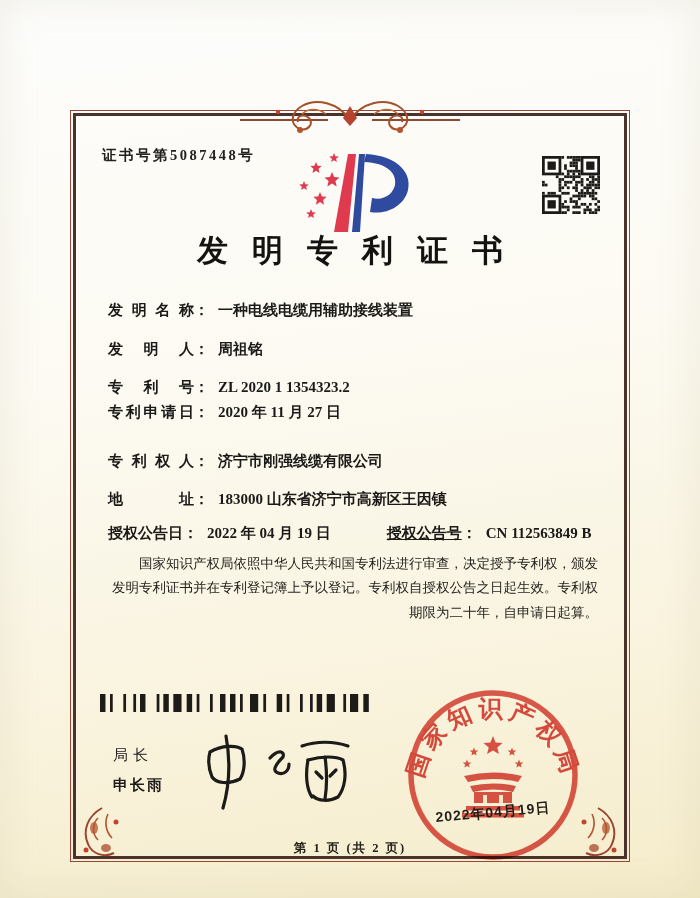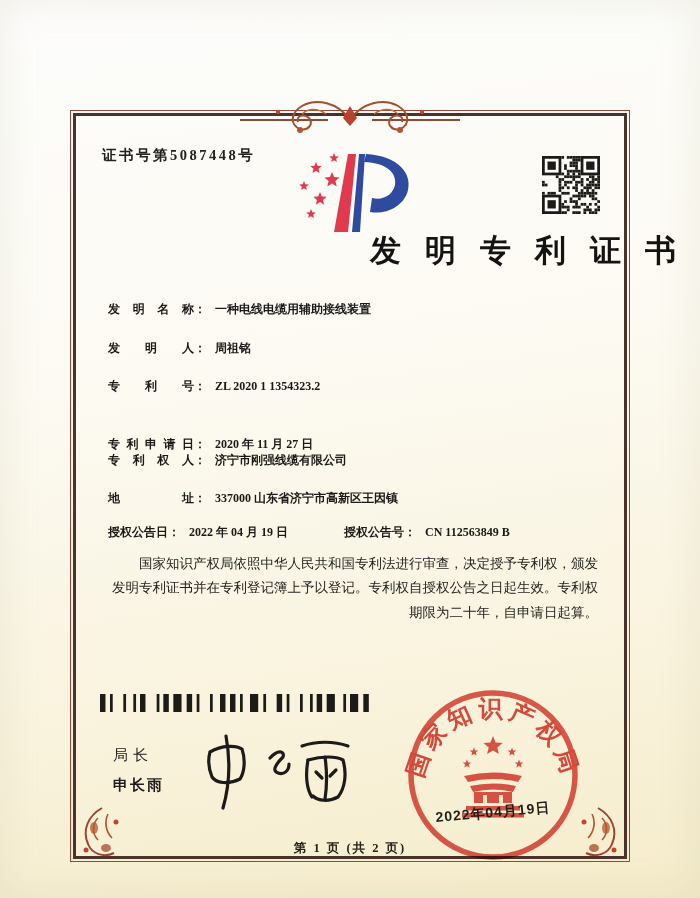--- a/index.html
+++ b/index.html
@@ -8,26 +8,26 @@
     background:linear-gradient(172deg,#fdfdfc 0%,#fcfaf2 40%,#f9f3dd 75%,#f5ecca 100%);
     box-shadow:inset 0 0 40px rgba(180,170,140,.18);
     font-family:"Liberation Serif","DejaVu Serif",serif;
   }
   .frame{position:absolute;left:70px;top:110px;width:558px;height:750px;border:1px solid #9a4538;}
   .frame-inner{position:absolute;inset:2px;border:3px solid #4a332a;}
   .cert-no{position:absolute;left:102px;top:146px;font-size:14.5px;font-weight:bold;
     letter-spacing:2.5px;color:#242220;}
   .qr{position:absolute;left:542px;top:156px;width:58px;height:58px;}
   .logo{position:absolute;left:282px;top:146px;width:136px;height:92px;}
-  .cert-title{position:absolute;top:230px;left:0;right:0;text-align:right;
+  .cert-title{position:absolute;top:230px;left:0;right:0;text-align:center;
     font-size:31px;font-weight:bold;letter-spacing:24px;padding-left:24px;color:#141311;}
-  .field-row{position:absolute;left:108px;font-size:12px;font-weight:bold;color:#1b1a18;white-space:nowrap;}
+  .field-row{position:absolute;left:108px;font-size:15px;font-weight:bold;color:#1b1a18;white-space:nowrap;}
   .flabel{display:inline-block;width:86px;text-align:justify;text-align-last:justify;}
   .fcolon{display:inline-block;margin-right:9px;}
-  .grant2{margin-left:56px;}
+  .grant2{margin-left:56px;text-decoration:underline;}
   .paras{position:absolute;left:104px;top:552px;width:494px;font-size:13.5px;
     color:#25231f;line-height:1.8;text-align:right;}
   .paras p{margin:0 0 3px 0;text-indent:2em;}
   .barcode{position:absolute;left:100px;top:694px;width:270px;height:18px;}
   .signer-title{position:absolute;left:113px;top:746px;font-size:15px;font-weight:normal;
     letter-spacing:5px;color:#1d1c1a;}
   .signer-name{position:absolute;left:113px;top:776px;font-size:15px;font-weight:bold;
     letter-spacing:2px;color:#1d1c1a;}
   .sig{position:absolute;left:186px;top:730px;width:184px;height:86px;}
   .seal{position:absolute;left:404px;top:686px;width:178px;height:178px;
@@ -253,28 +253,28 @@
 
   <div class="field-row" style="top:301px">
     <span class="flabel">发明名称</span><span class="fcolon">：</span><span class="fvalue">一种电线电缆用辅助接线装置</span>
   </div>
   <div class="field-row" style="top:340px">
     <span class="flabel">发明人</span><span class="fcolon">：</span><span class="fvalue">周祖铭</span>
   </div>
   <div class="field-row" style="top:378px">
     <span class="flabel">专利号</span><span class="fcolon">：</span><span class="fvalue">ZL 2020 1 1354323.2</span>
   </div>
-  <div class="field-row" style="top:436px">
+  <div class="field-row" style="top:403px">
     <span class="flabel">专利申请日</span><span class="fcolon">：</span><span class="fvalue">2020 年 11 月 27 日</span>
   </div>
   <div class="field-row" style="top:452px">
     <span class="flabel">专利权人</span><span class="fcolon">：</span><span class="fvalue">济宁市刚强线缆有限公司</span>
   </div>
   <div class="field-row" style="top:490px">
-    <span class="flabel">地址</span><span class="fcolon">：</span><span class="fvalue">337000 山东省济宁市高新区王因镇</span>
+    <span class="flabel">地址</span><span class="fcolon">：</span><span class="fvalue">183000 山东省济宁市高新区王因镇</span>
   </div>
   <div class="field-row" style="top:524px">
     <span>授权公告日</span><span class="fcolon">：</span><span>2022 年 04 月 19 日</span><span class="grant2">授权公告号</span><span class="fcolon">：</span><span>CN 112563849 B</span>
   </div>
 
   <div class="paras">
     <p>国家知识产权局依照中华人民共和国专利法进行审查，决定授予专利权，颁发发明专利证书并在专利登记簿上予以登记。专利权自授权公告之日起生效。专利权期限为二十年，自申请日起算。</p>
   </div>
 
   <svg class="barcode" id="barcode-svg" viewBox="0 0 270 18" preserveAspectRatio="none">

